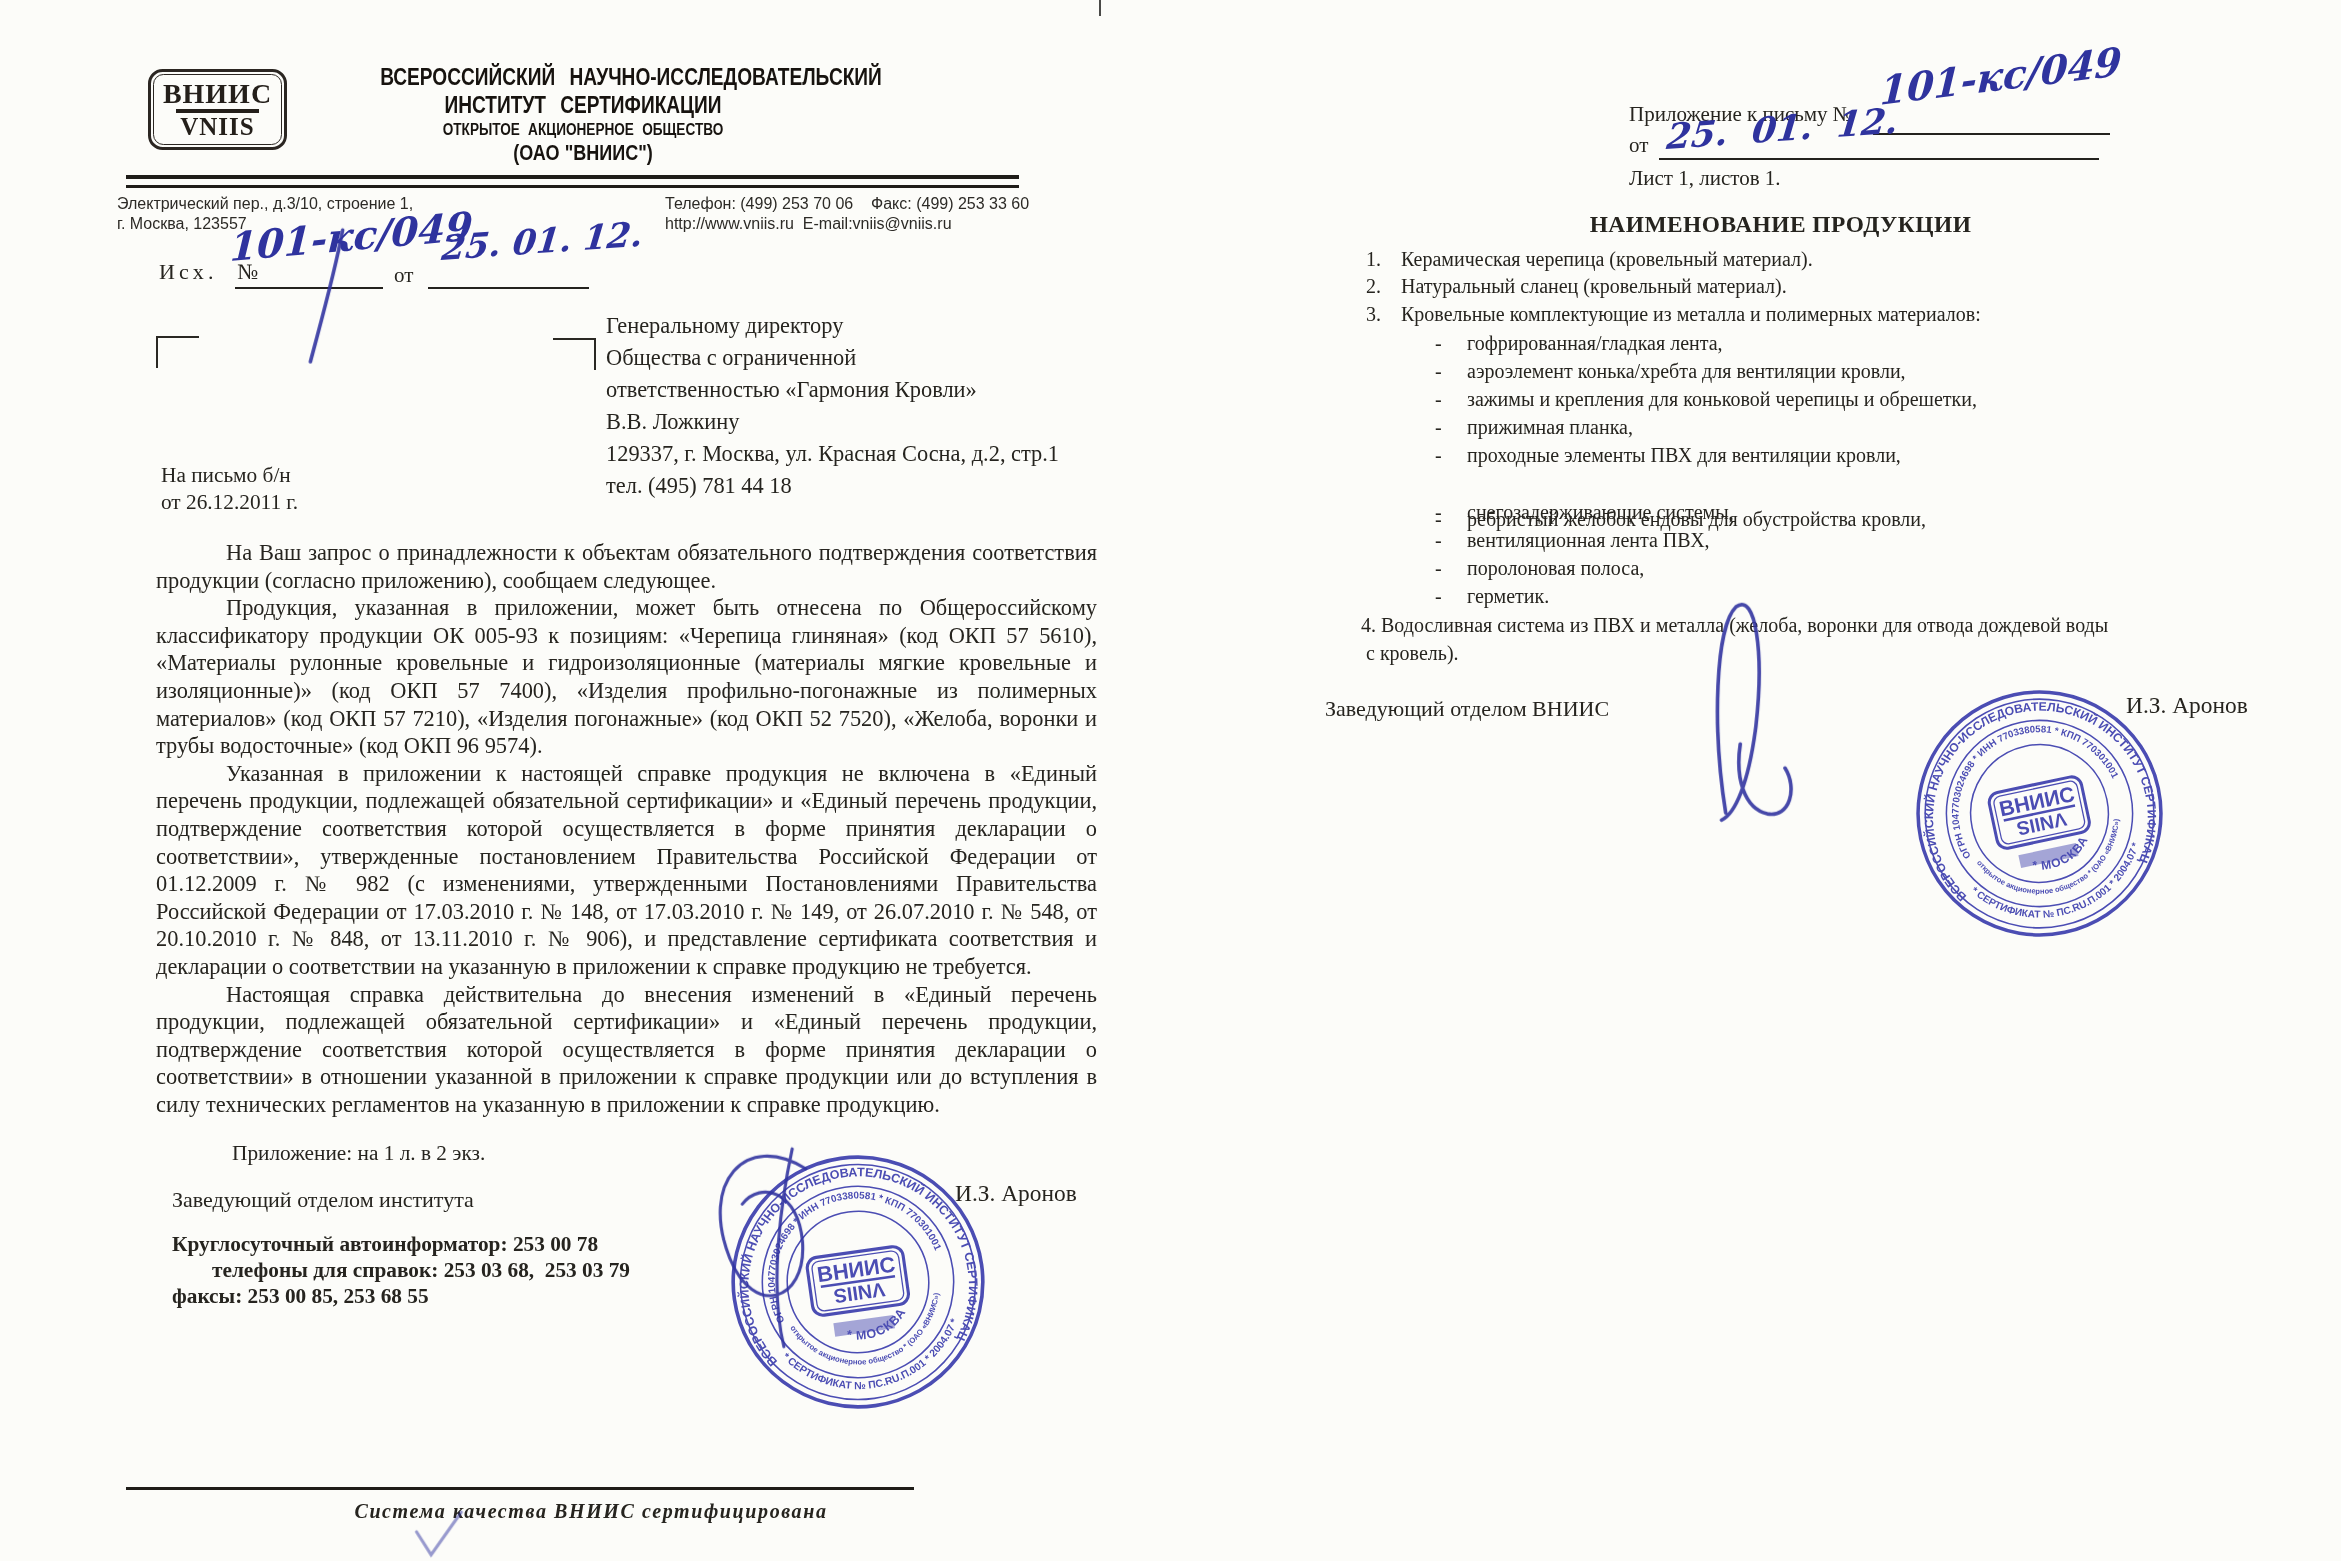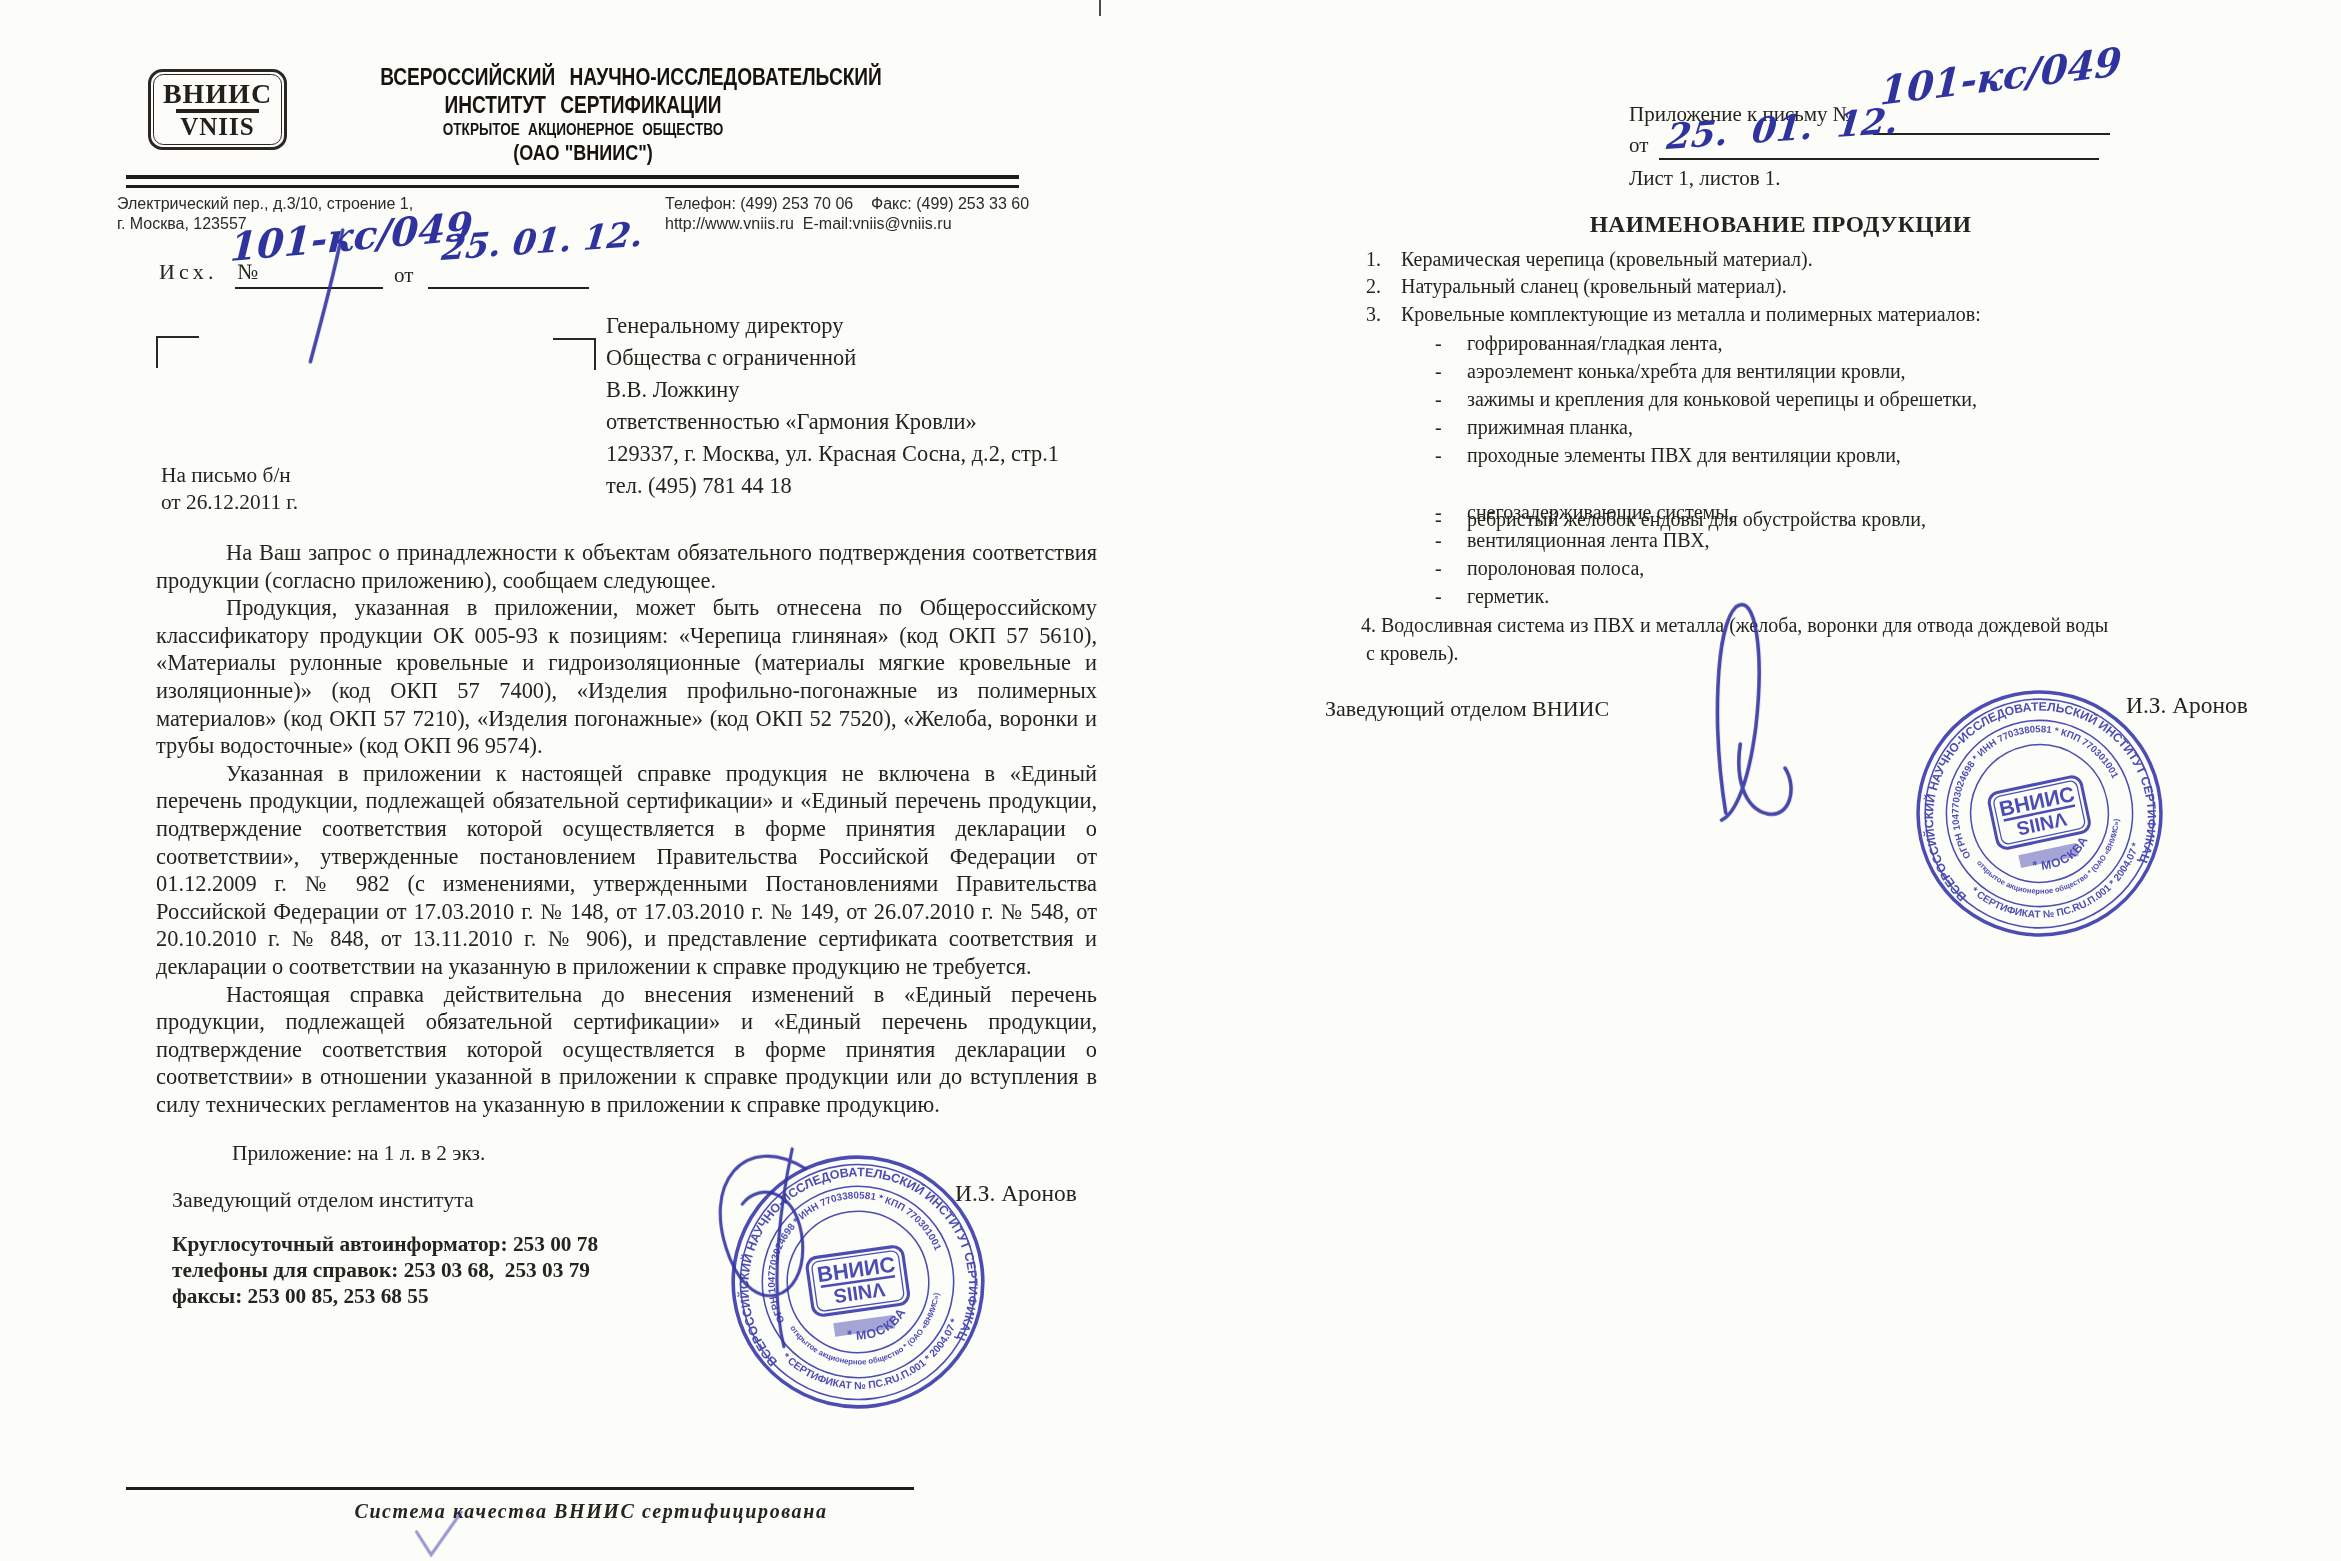--- a/index.html
+++ b/index.html
@@ -65,22 +65,22 @@
 <div class="abs serif" style="left:394px;top:263px;font-size:21px;">от</div>
 <div class="abs underline" style="left:428px;top:266px;width:161px;height:21px;"></div>
 <div class="abs hand" style="left:440px;top:228px;font-size:34px;transform:rotate(-4deg) skewX(-10deg);">25. 01. 12.</div>
 
 <div class="abs cornerL" style="left:156px;top:336px;width:41px;height:30px;"></div>
 <div class="abs cornerR" style="left:553px;top:338px;width:41px;height:30px;"></div>
 
 <div class="abs serif" style="left:606px;top:310px;width:510px;font-size:22.4px;line-height:32px;">
   <div>Генеральному директору</div>
   <div>Общества с ограниченной</div>
+  <div>ответственностью «Гармония Кровли»</div>
   <div>В.В. Ложкину</div>
-  <div>ответственностью «Гармония Кровли»</div>
   <div style="white-space:nowrap;">129337, г. Москва, ул. Красная Сосна, д.2, стр.1</div>
   <div>тел. (495) 781 44 18</div>
 </div>
 
 <div class="abs serif" style="left:161px;top:462px;font-size:21.3px;line-height:27px;">
   <div>На письмо б/н</div>
   <div>от 26.12.2011 г.</div>
 </div>
 
 <div class="abs bodytext just serif" style="left:156px;top:539px;width:941px;">
@@ -90,21 +90,21 @@
   <p>Настоящая справка действительна до внесения изменений в «Единый перечень продукции, подлежащей обязательной сертификации» и «Единый перечень продукции, подтверждение соответствия которой осуществляется в форме принятия декларации о соответствии» в отношении указанной в приложении к справке продукции или до вступления в силу технических регламентов на указанную в приложении к справке продукцию.</p>
 </div>
 
 <div class="abs serif" style="left:232px;top:1141px;font-size:21.3px;">Приложение: на 1 л. в 2 экз.</div>
 
 <div class="abs serif" style="left:172px;top:1187px;font-size:22px;">Заведующий отделом института</div>
 <div class="abs serif" style="left:955px;top:1180px;font-size:23.4px;">И.З. Аронов</div>
 
 <div class="abs serif" style="left:172px;top:1231px;font-size:21.3px;line-height:26px;font-weight:bold;">
   <div>Круглосуточный автоинформатор: 253 00 78</div>
-  <div style="white-space:pre;">телефоны для справок: 253 03 68,  253 03 79</div>
+  <div style="white-space:pre;margin-left:40px;">телефоны для справок: 253 03 68,  253 03 79</div>
   <div>факсы: 253 00 85, 253 68 55</div>
 </div>
 
 <div class="abs rule" style="left:126px;top:1487px;width:788px;height:2.6px;"></div>
 <div class="abs serif" style="left:328px;top:1500px;width:526px;text-align:center;font-size:20px;font-style:italic;font-weight:bold;letter-spacing:1.6px;">Система качества ВНИИС сертифицирована</div>
 
 <div class="abs" style="left:1099px;top:0;width:2.1px;height:15.6px;background:#4a4a48;"></div>
 
 <div class="abs serif" style="left:1629px;top:102px;font-size:21px;">Приложение к письму №</div>
 <div class="abs underline" style="left:1873px;top:112px;width:237px;height:21px;"></div>

